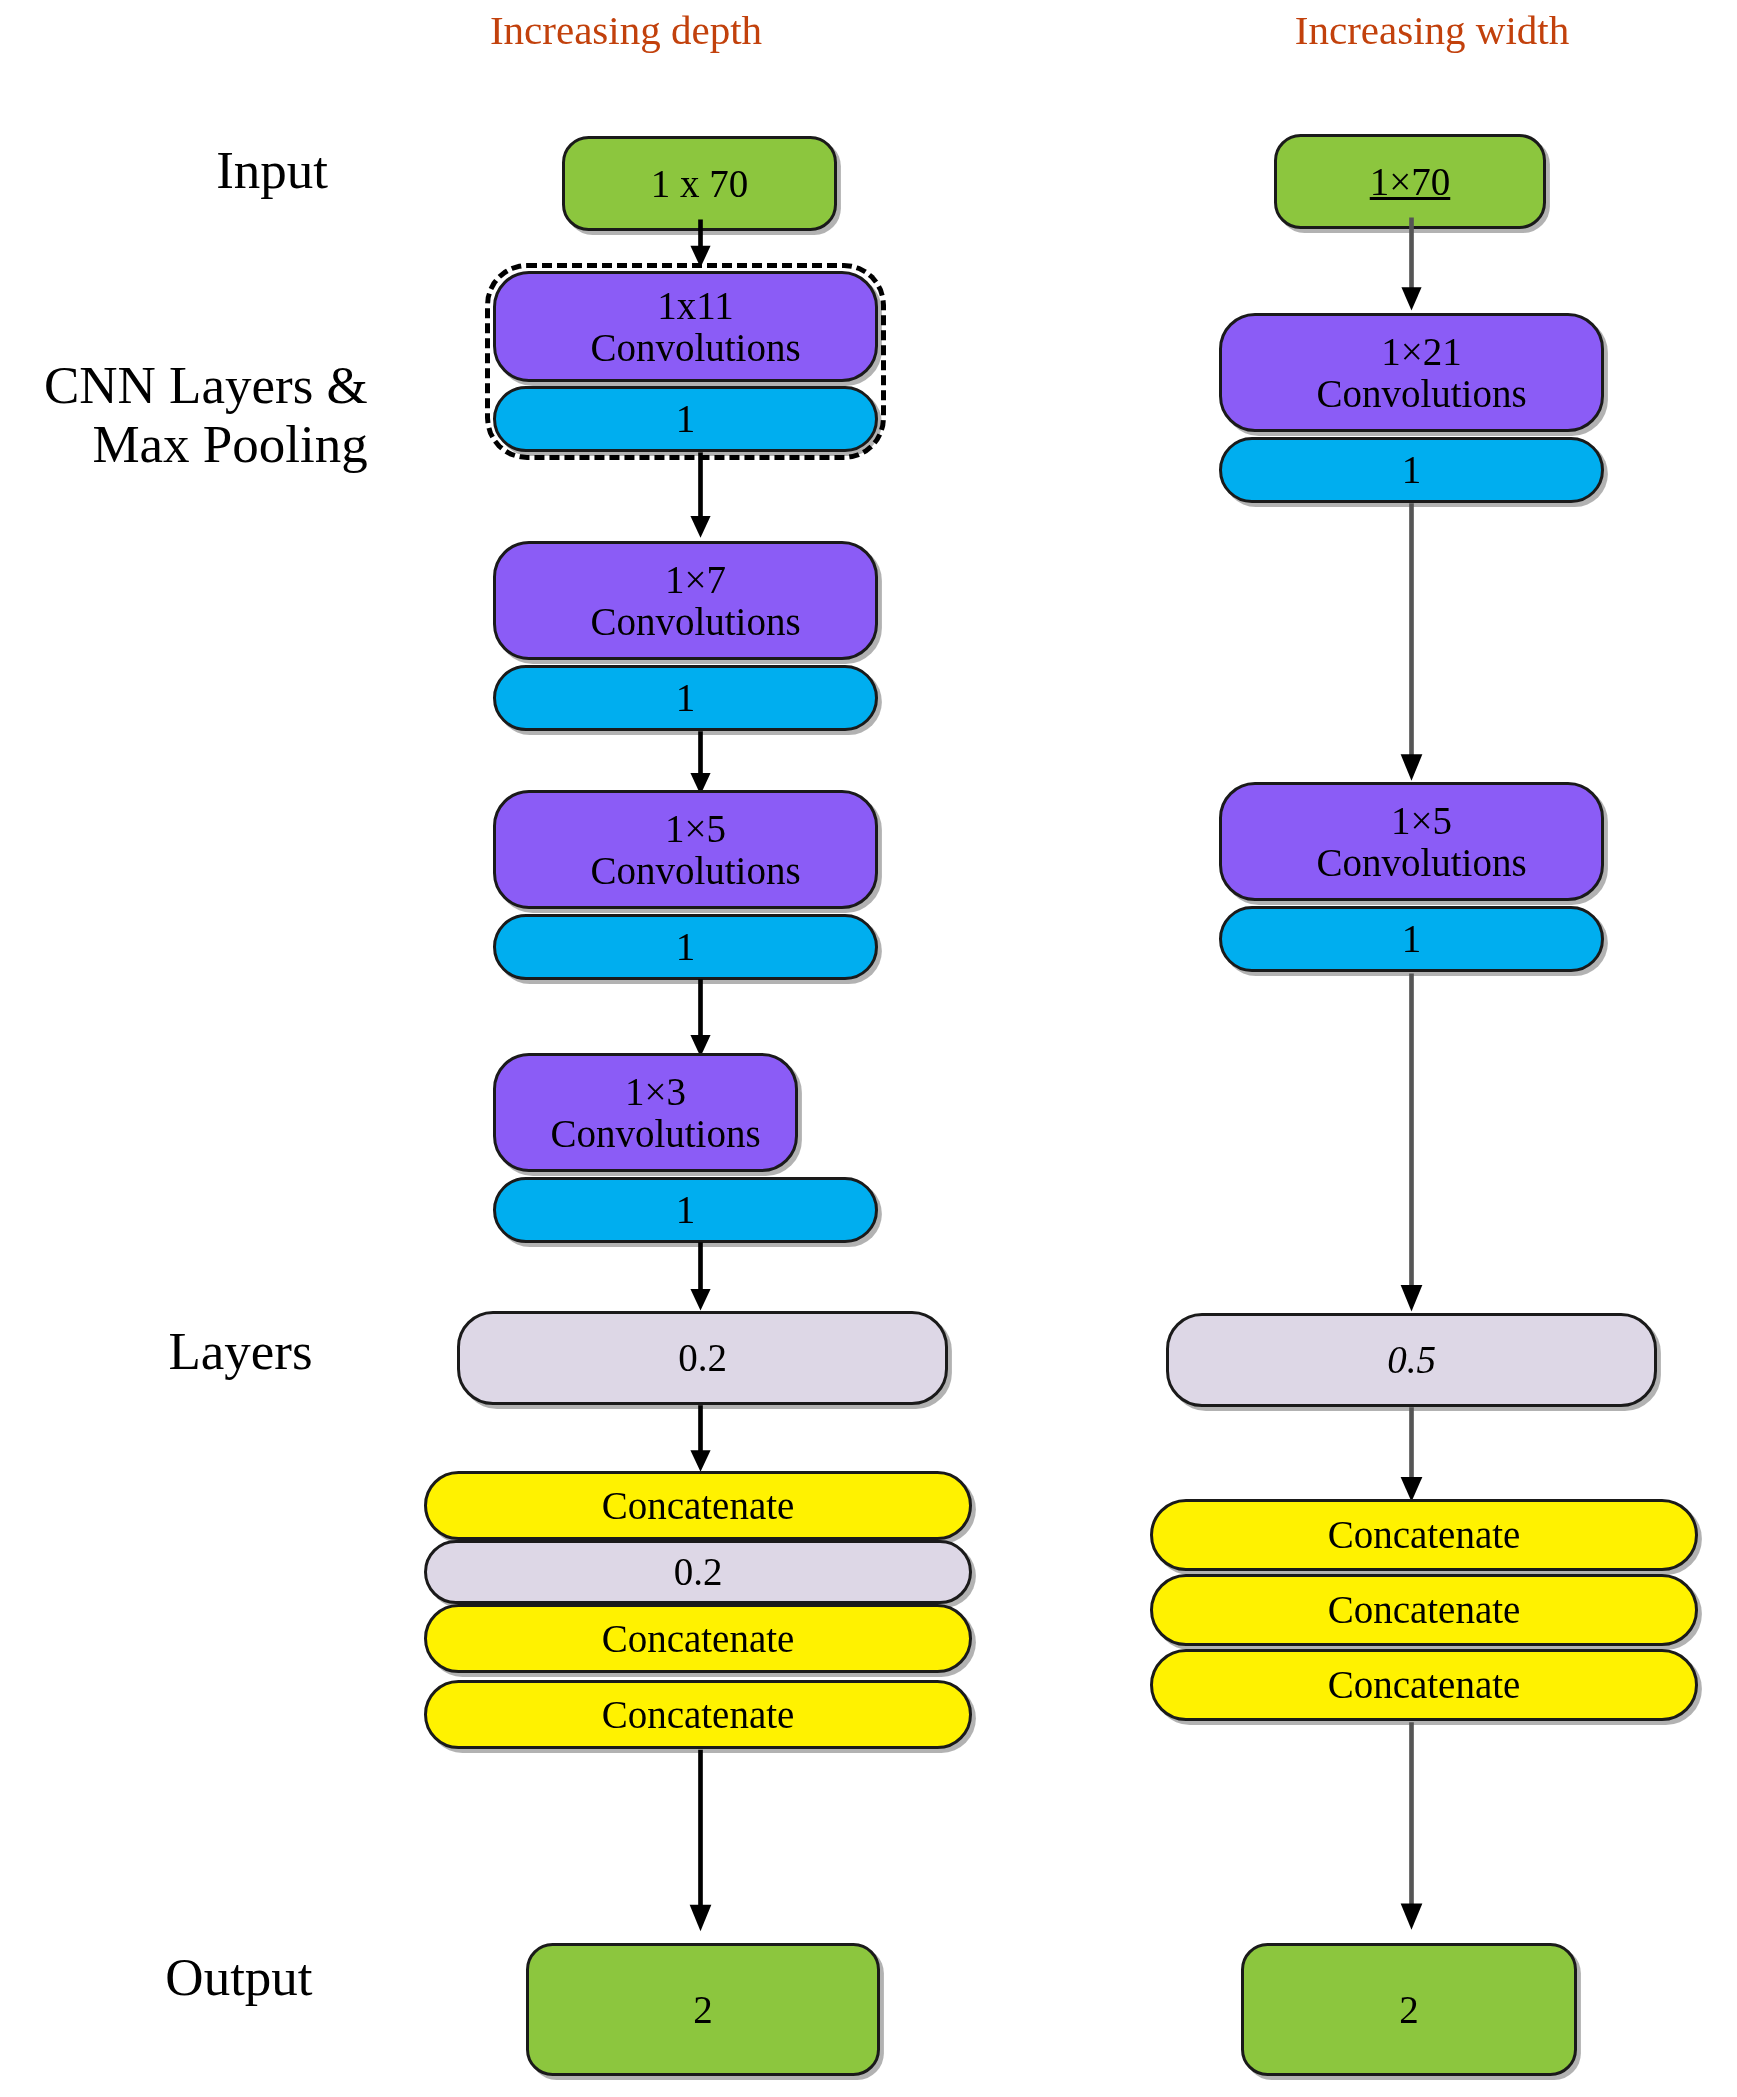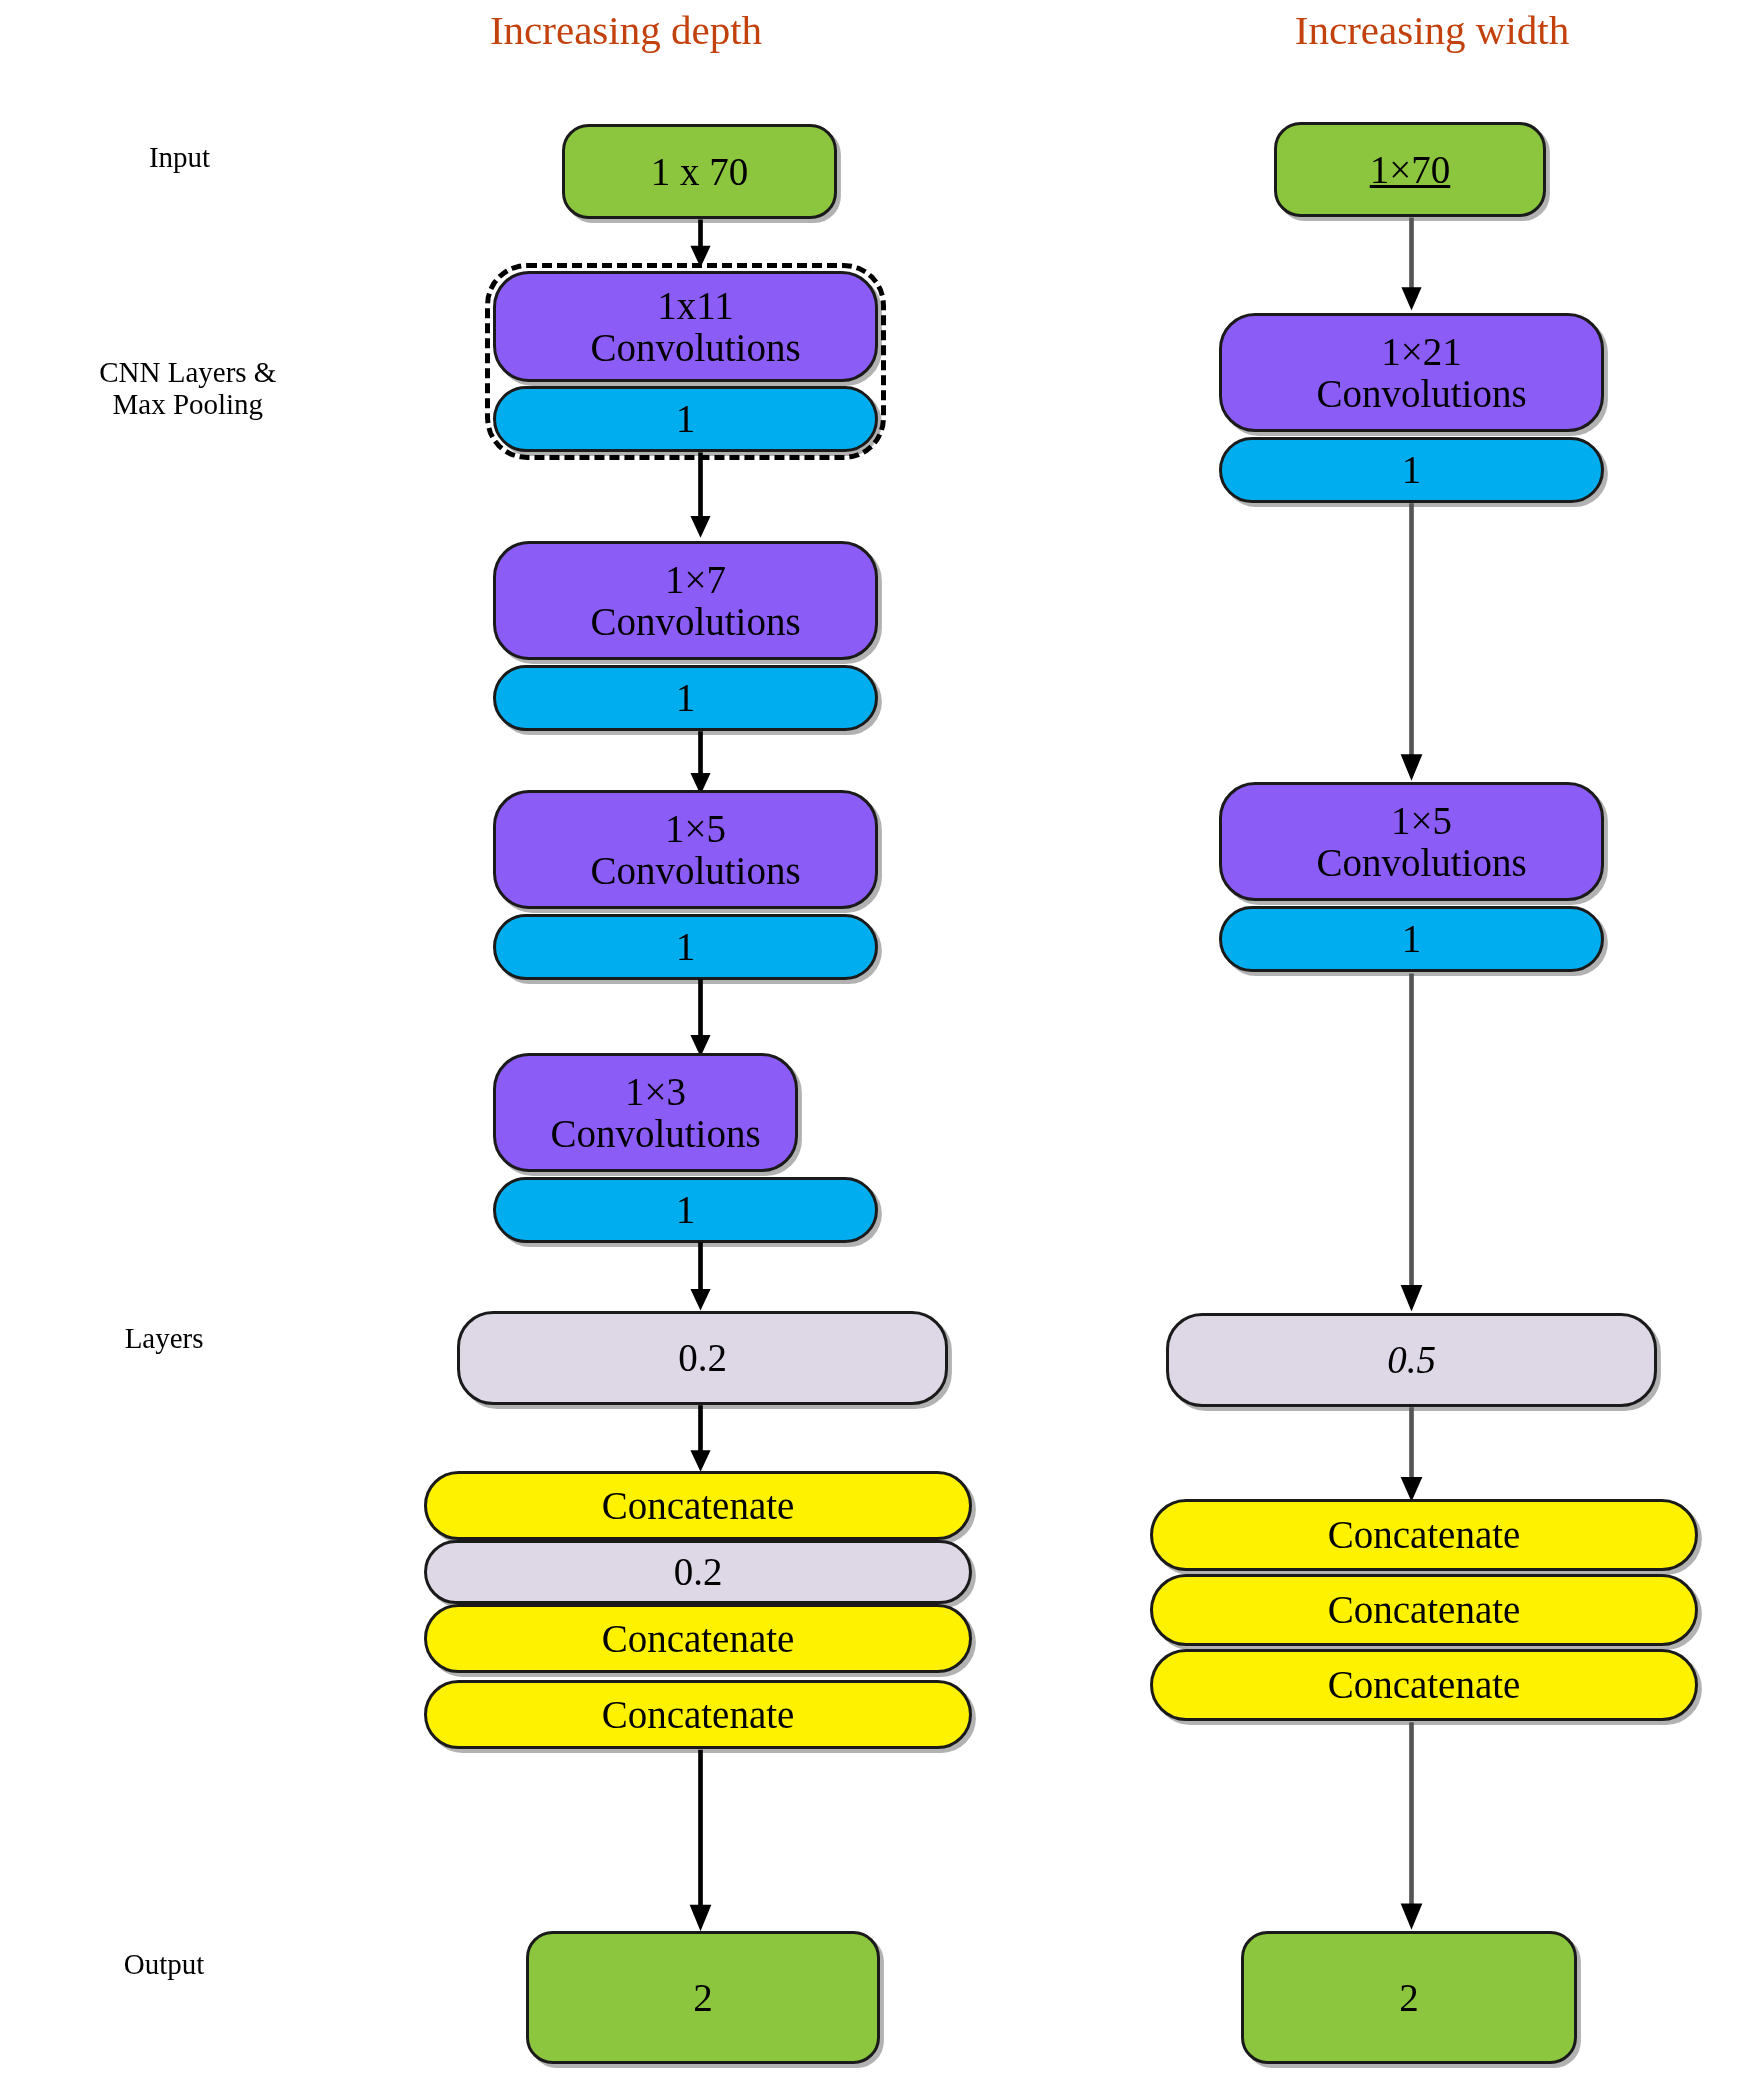--- a/index.html
+++ b/index.html
@@ -14,24 +14,24 @@
     position: relative;
     width: 1738px;
     height: 2097px;
     background: #ffffff;
     overflow: hidden;
   }
 
   
   .row-label {
     position: absolute;
-    font-size: 29px;
+    font-size: 53px;
     color: #000000;
     line-height: 1.12;
-    text-align: center;
+    text-align: right;
     white-space: pre-line;
   }
 
   
   .col-header {
     position: absolute;
     font-size: 41px;
     color: #c2410c;
     text-align: center;
     white-space: nowrap;
@@ -46,21 +46,21 @@
     align-items: center;
     justify-content: center;
     text-align: center;
     font-size: 39px;
     color: #000000;
     line-height: 1.06;
     box-shadow: 3.9px 3.9px 0 rgba(0,0,0,0.30);
     white-space: pre-line;
   }
   .node.green  { background: #86c council; }
-  .node.green  { background: #8cc63e; border-radius: 26.6px; }
+  .node.green  { background: #8cc63e; border-radius: 26.6px; margin-top: 12px; }
   .node.orange { background: #8b5cf6; border-radius: 36px; padding-left: 20px; }
   .node.blue   { background: #00aeef; border-radius: 36px; }
   .node.lilac  { background: #ddd7e6; border-radius: 36px; }
   .node.yellow { background: #fff200; border-radius: 36px; }
 
   
   .dash-group {
     position: absolute;
     box-sizing: border-box;
     border: 5.5px dashed #000000;

